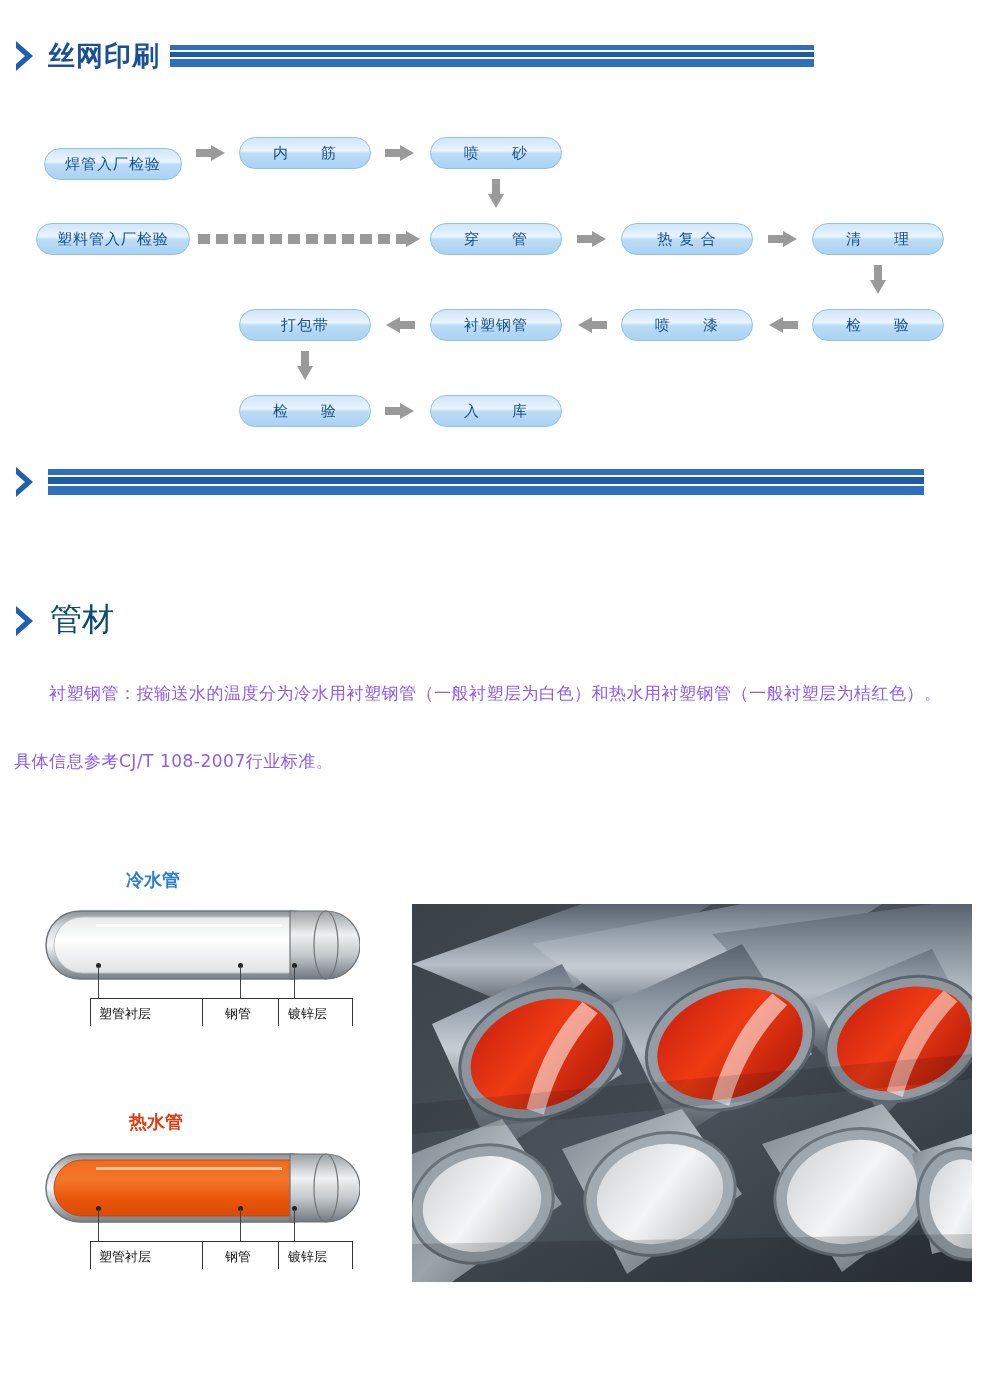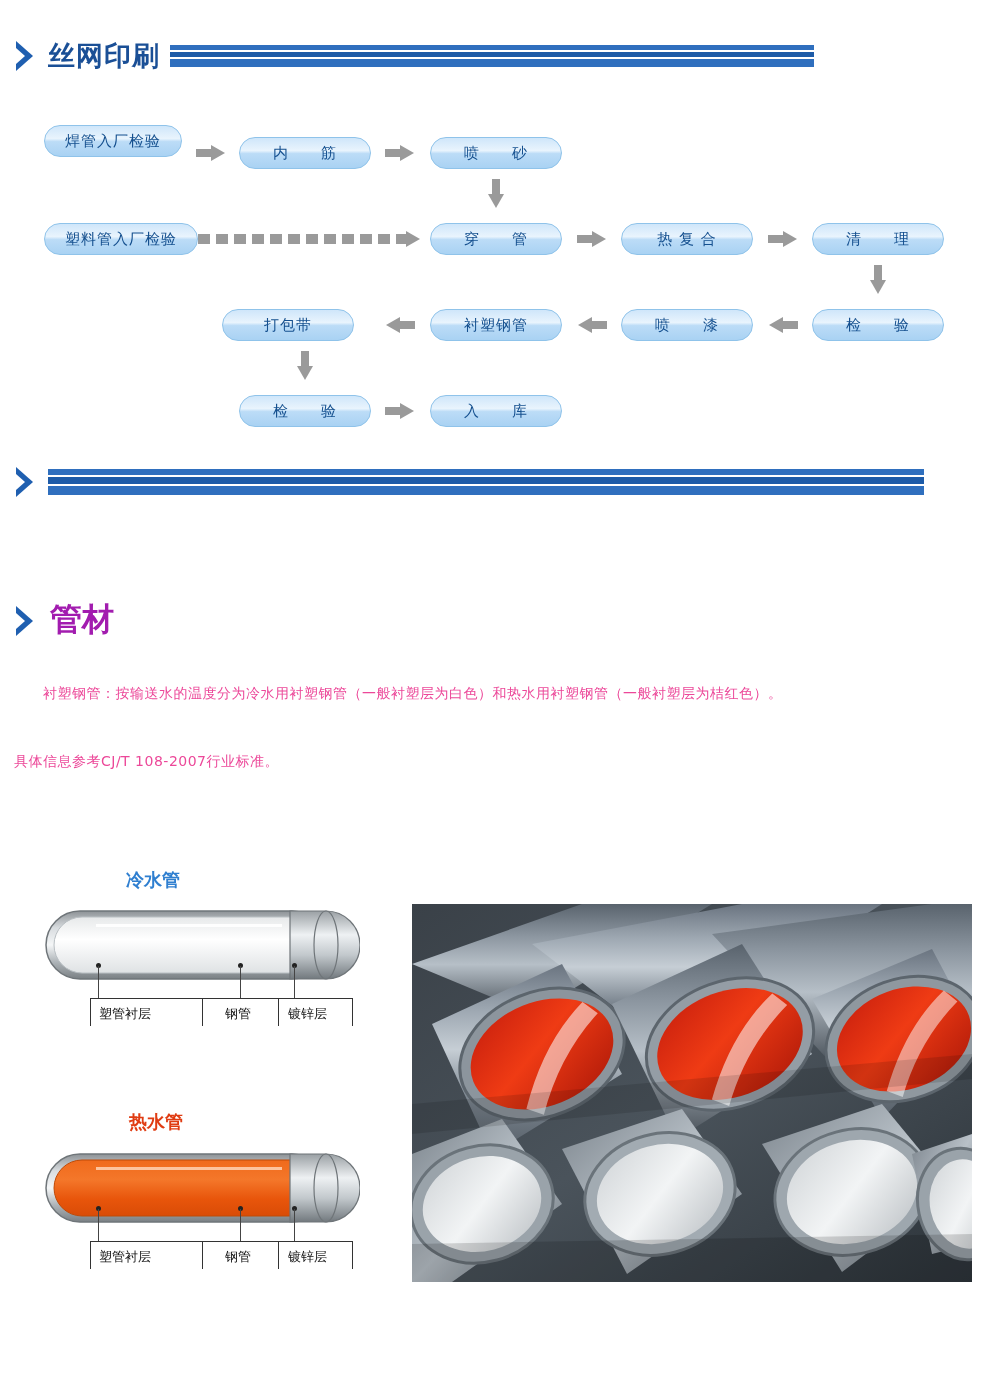--- a/index.html
+++ b/index.html
@@ -185,30 +185,30 @@
     content: "";
     position: absolute;
     left: 2px; top: 10px;
     width: 0; height: 0;
     border-top: 8px solid transparent;
     border-bottom: 8px solid transparent;
     border-left: 9px solid #ffffff;
   }
   .sub-title {
     font-size: 32px;
-    color: #a21caf;
-    font-weight: bold;
+    color: #0c4a6e;
+    font-weight: normal;
   }
 
   
   .para {
     position: absolute;
-    font-size: 14px;
+    font-size: 17px;
     line-height: 34px;
-    color: #ec4899;
+    color: #8b5cf6;
     letter-spacing: 0.5px;
   }
 
   
   .diagram-label {
     position: absolute;
     font-size: 18px;
     font-weight: bold;
   }
   .cold-label { color: #2f7fd0; }
@@ -251,38 +251,38 @@
 </style>
 </head>
 <body>
 
 <div class="section-head" style="left:14px; top:36px; width:800px;">
   <span class="arrow-mark"></span>
   <span class="section-title">丝网印刷</span>
   <span class="head-bar"></span>
 </div>
 
-<div class="flow-box" style="left:44px; top:125px; width:138px;">焊管入厂检验</div>
+<div class="flow-box" style="left:44px; top:148px; width:138px;">焊管入厂检验</div>
 <div class="arrow-r" style="left:196px; top:145px;">
   <span class="shaft"></span>
     <span class="head"></span>
 </div>
 <div class="flow-box" style="left:239px; top:137px; width:132px;">内　　筋</div>
 <div class="arrow-r" style="left:385px; top:145px;">
   <span class="shaft"></span>
     <span class="head"></span>
 </div>
 <div class="flow-box" style="left:430px; top:137px; width:132px;">喷　　砂</div>
 
 <div class="arrow-d" style="left:488px; top:179px;">
   <span class="shaft"></span>
     <span class="head"></span>
 </div>
 
-<div class="flow-box" style="left:44px; top:223px; width:154px;">塑料管入厂检验</div>
+<div class="flow-box" style="left:36px; top:223px; width:154px;">塑料管入厂检验</div>
 <div class="arrow-dashed" style="left:198px; top:231px; width:222px;">
   <span class="dashes"></span>
     <span class="head"></span>
 </div>
 <div class="flow-box" style="left:430px; top:223px; width:132px;">穿　　管</div>
 <div class="arrow-r" style="left:577px; top:231px;">
   <span class="shaft"></span>
     <span class="head"></span>
 </div>
 <div class="flow-box" style="left:621px; top:223px; width:132px;">热 复 合</div>
@@ -290,21 +290,21 @@
   <span class="shaft"></span>
     <span class="head"></span>
 </div>
 <div class="flow-box" style="left:812px; top:223px; width:132px;">清　　理</div>
 
 <div class="arrow-d" style="left:870px; top:265px;">
   <span class="shaft"></span>
     <span class="head"></span>
 </div>
 
-<div class="flow-box" style="left:222px; top:309px; width:132px;">打包带</div>
+<div class="flow-box" style="left:239px; top:309px; width:132px;">打包带</div>
 <div class="arrow-l" style="left:385px; top:317px;">
   <span class="shaft"></span>
     <span class="head"></span>
 </div>
 <div class="flow-box" style="left:430px; top:309px; width:132px;">衬塑钢管</div>
 <div class="arrow-l" style="left:577px; top:317px;">
   <span class="shaft"></span>
     <span class="head"></span>
 </div>
 <div class="flow-box" style="left:621px; top:309px; width:132px;">喷　　漆</div>

